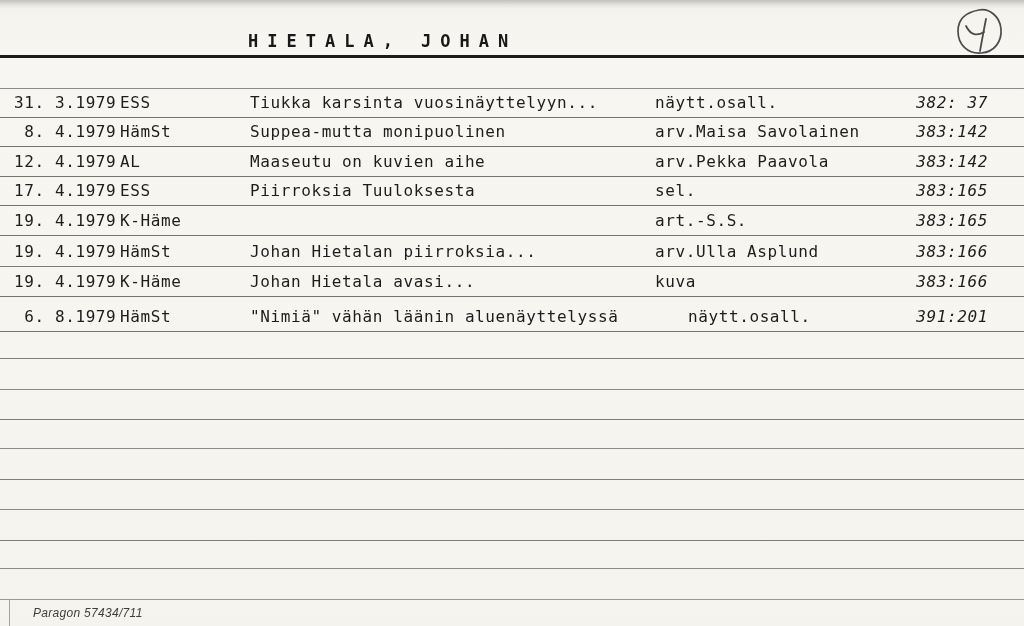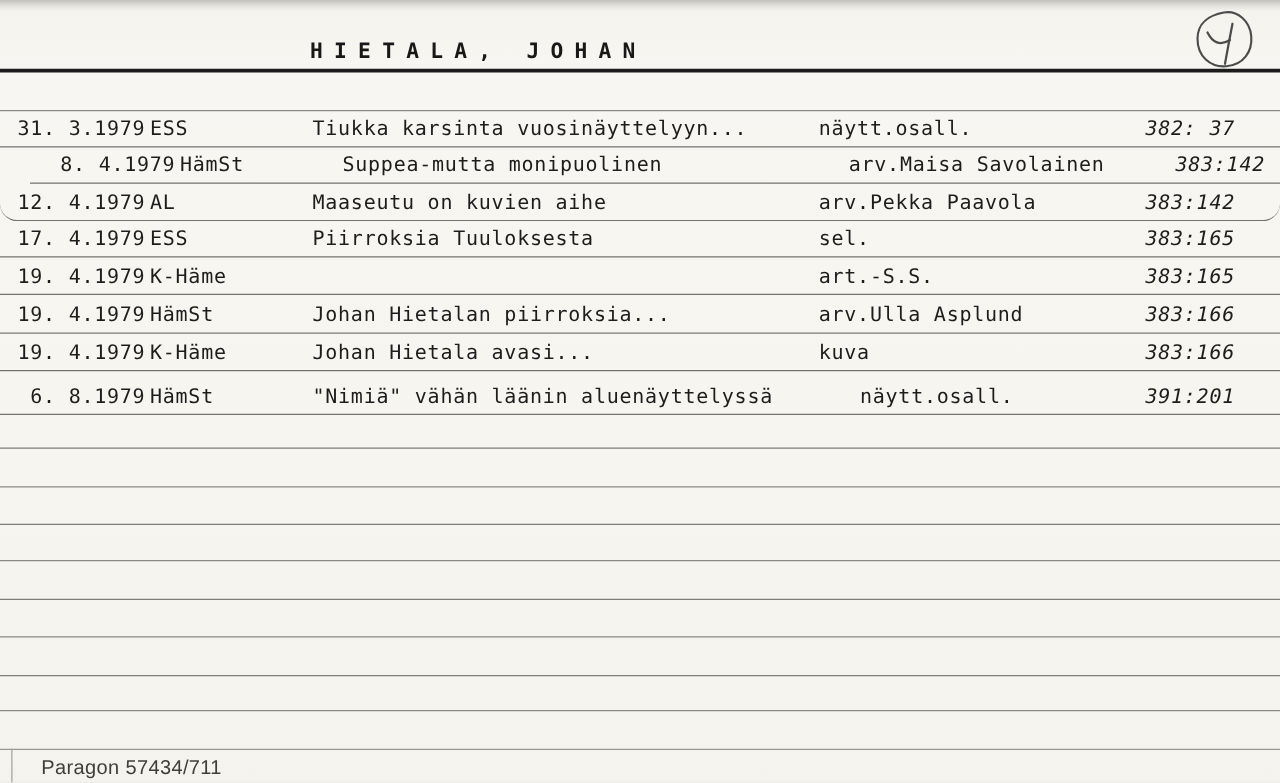--- a/index.html
+++ b/index.html
@@ -25,22 +25,22 @@
   .rule{position:absolute;left:0;right:0;}
   .rule.thick{top:55px;height:3px;background:#1c1c1c;}
   .rule.thin{top:88px;height:1px;background:#8b8a86;}
   .rows{position:absolute;left:0;top:0;right:0;}
   .row{
     position:absolute;left:0;right:0;height:28px;
     border-bottom:1px solid #737370;
     font-size:16px;letter-spacing:0.6px;line-height:28px;white-space:pre;
   }
   .row:nth-child(1){top:89px;}
-  .row:nth-child(2){top:118px;margin-left:24px;}
-  .row:nth-child(3){top:148px;border-radius:14px;}
+  .row:nth-child(2){top:118px;}
+  .row:nth-child(3){top:148px;}
   .row:nth-child(4){top:177px;}
   .row:nth-child(5){top:207px;}
   .row:nth-child(6){top:238px;border-bottom-color:#7b7b78;}
   .row:nth-child(7){top:268px;}
   .row:nth-child(8){top:303px;}
   .row .c{position:absolute;top:0;}
   .row .date{left:14px;}
   .row .source{left:120px;}
   .row .title{left:250px;}
   .row .credit{left:655px;}
@@ -48,21 +48,21 @@
   .row .ref{left:888px;width:100px;text-align:right;font-style:italic;}
   .blank-line{position:absolute;left:0;right:0;height:1px;background:#7e7e7b;}
   .blank-line:nth-of-type(odd){background:#8a8a86;}
   .bl1{top:358px;} .bl2{top:389px;} .bl3{top:419px;} .bl4{top:448px;}
   .bl5{top:479px;} .bl6{top:509px;} .bl7{top:540px;} .bl8{top:568px;}
   .bottom-edge{position:absolute;left:0;right:0;top:599px;height:1px;background:#99988f;}
   .left-tick{position:absolute;left:9px;top:599px;width:1px;height:27px;background:#a3a29a;}
   .footer-label{
     position:absolute;left:33px;top:606px;
     font-family:"Liberation Sans","DejaVu Sans",sans-serif;
-    font-size:16px;color:#3e3e3c;letter-spacing:0.3px;
+    font-size:12px;color:#3e3e3c;letter-spacing:0.3px;font-style:italic;
   }
 </style>
 </head>
 <body>
 
 <div class="card">
   <div class="top-smudge"></div>
 
   <div class="header-title">HIETALA, JOHAN</div>
 

